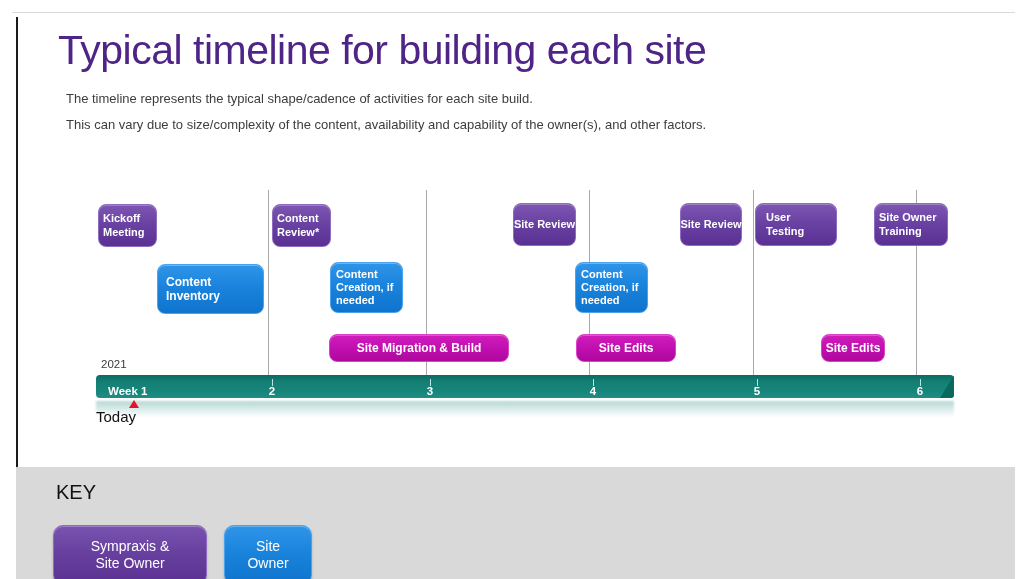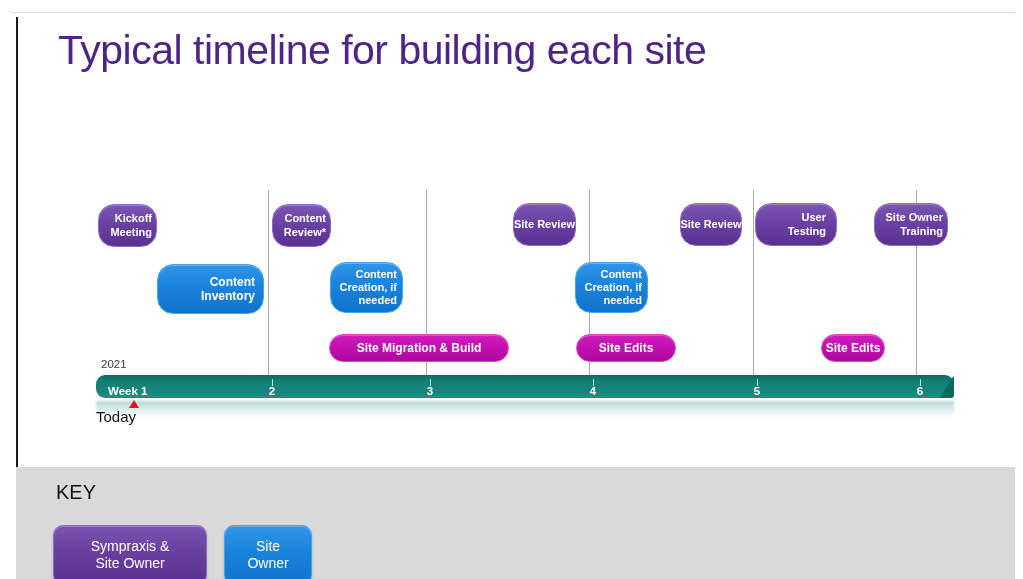--- a/index.html
+++ b/index.html
@@ -49,26 +49,26 @@
     background: #a9a9a9;
     z-index: 1;
   }
 
   .act {
     position: absolute;
     z-index: 2;
     display: flex;
     align-items: center;
     justify-content: center;
-    text-align: right;
+    text-align: left;
     color: #ffffff;
     font-weight: bold;
     font-size: 11px;
     line-height: 1.2;
-    border-radius: 16px;
+    border-radius: 8px;
   }
   .act.purple {
     background: linear-gradient(180deg, #7d56b3 0%, #6a42a3 45%, #5a3192 100%);
     border: 1px solid #8f6cc2;
     box-shadow: inset 0 1px 0 rgba(255,255,255,0.25);
   }
   .act.blue {
     background: linear-gradient(180deg, #2f95e8 0%, #1a83dc 45%, #0f74cd 100%);
     border: 1px solid #4aa3ec;
     box-shadow: inset 0 1px 0 rgba(255,255,255,0.3);
@@ -79,21 +79,21 @@
     box-shadow: inset 0 1px 0 rgba(255,255,255,0.25);
     font-size: 12px;
   }
   .act.nowrap { white-space: nowrap; overflow: visible; }
 
   .bar {
     position: absolute;
     left: 80px; top: 358px;
     width: 858px; height: 23px;
     background: linear-gradient(180deg, #0b6b62 0%, #157f75 30%, #17857b 70%, #1f8e82 100%);
-    border-radius: 9px;
+    border-radius: 4px;
     z-index: 3;
   }
   .bar::after {
     content: "";
     position: absolute;
     right: 0; top: 0;
     width: 14px; height: 100%;
     background: #0b685f;
     clip-path: polygon(100% 0, 0 100%, 100% 100%);
     border-radius: 0 3px 3px 0;
@@ -221,20 +221,22 @@
 </head>
 <body>
 
 <div class="slide">
 
   <div class="left-edge"></div>
 
   <h1 class="title">Typical timeline for building each site</h1>
 
   <div class="subtitle">
+    <div>The timeline represents the typical shape/cadence of activities for each site build.</div>
+    <div>This can vary due to size/complexity of the content, availability and capability of the owner(s), and other factors.</div>
   </div>
 
   <div class="gridline" style="left:252px"></div>
   <div class="gridline" style="left:410px"></div>
   <div class="gridline" style="left:573px"></div>
   <div class="gridline" style="left:737px"></div>
   <div class="gridline" style="left:900px"></div>
 
   <div class="act purple" style="left:82px;top:187px;width:59px;height:43px;padding:0 4px">Kickoff Meeting</div>
   <div class="act purple" style="left:256px;top:187px;width:59px;height:43px;padding:0 4px">Content Review*</div>

